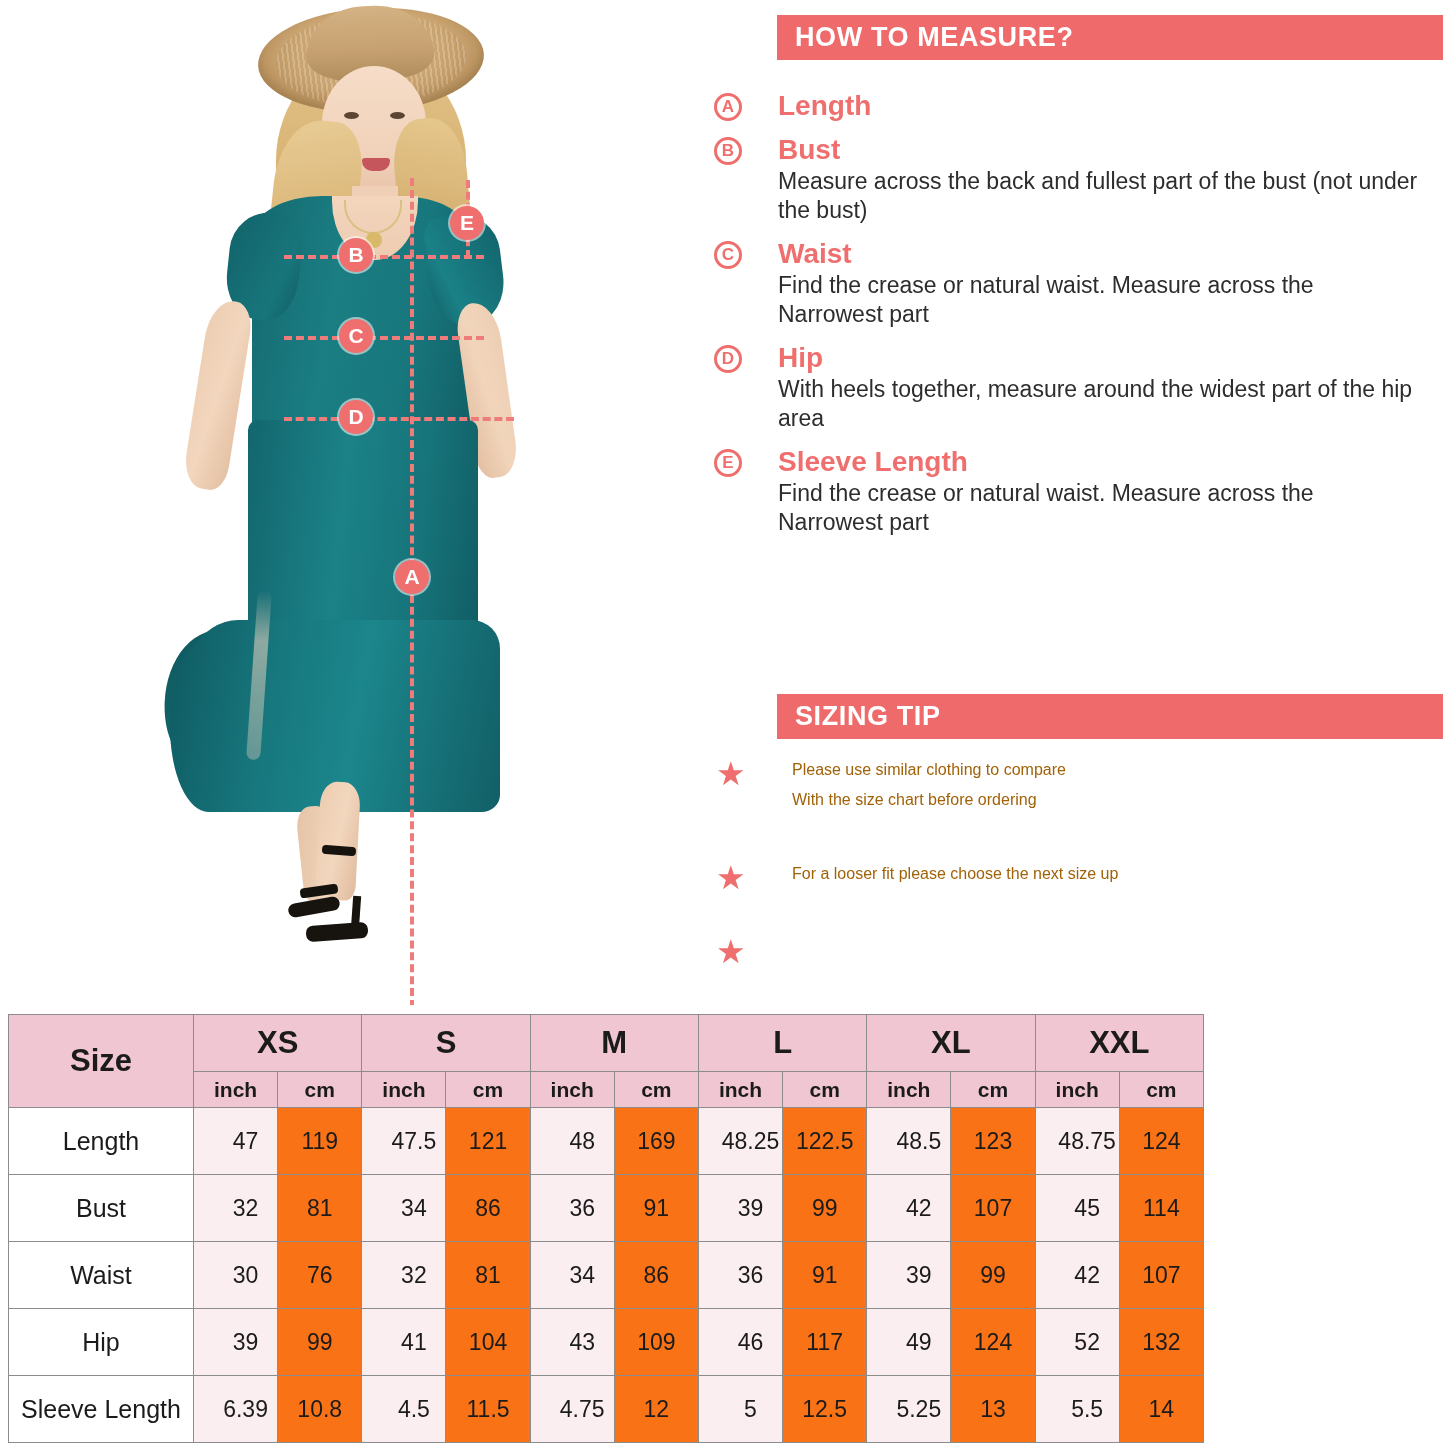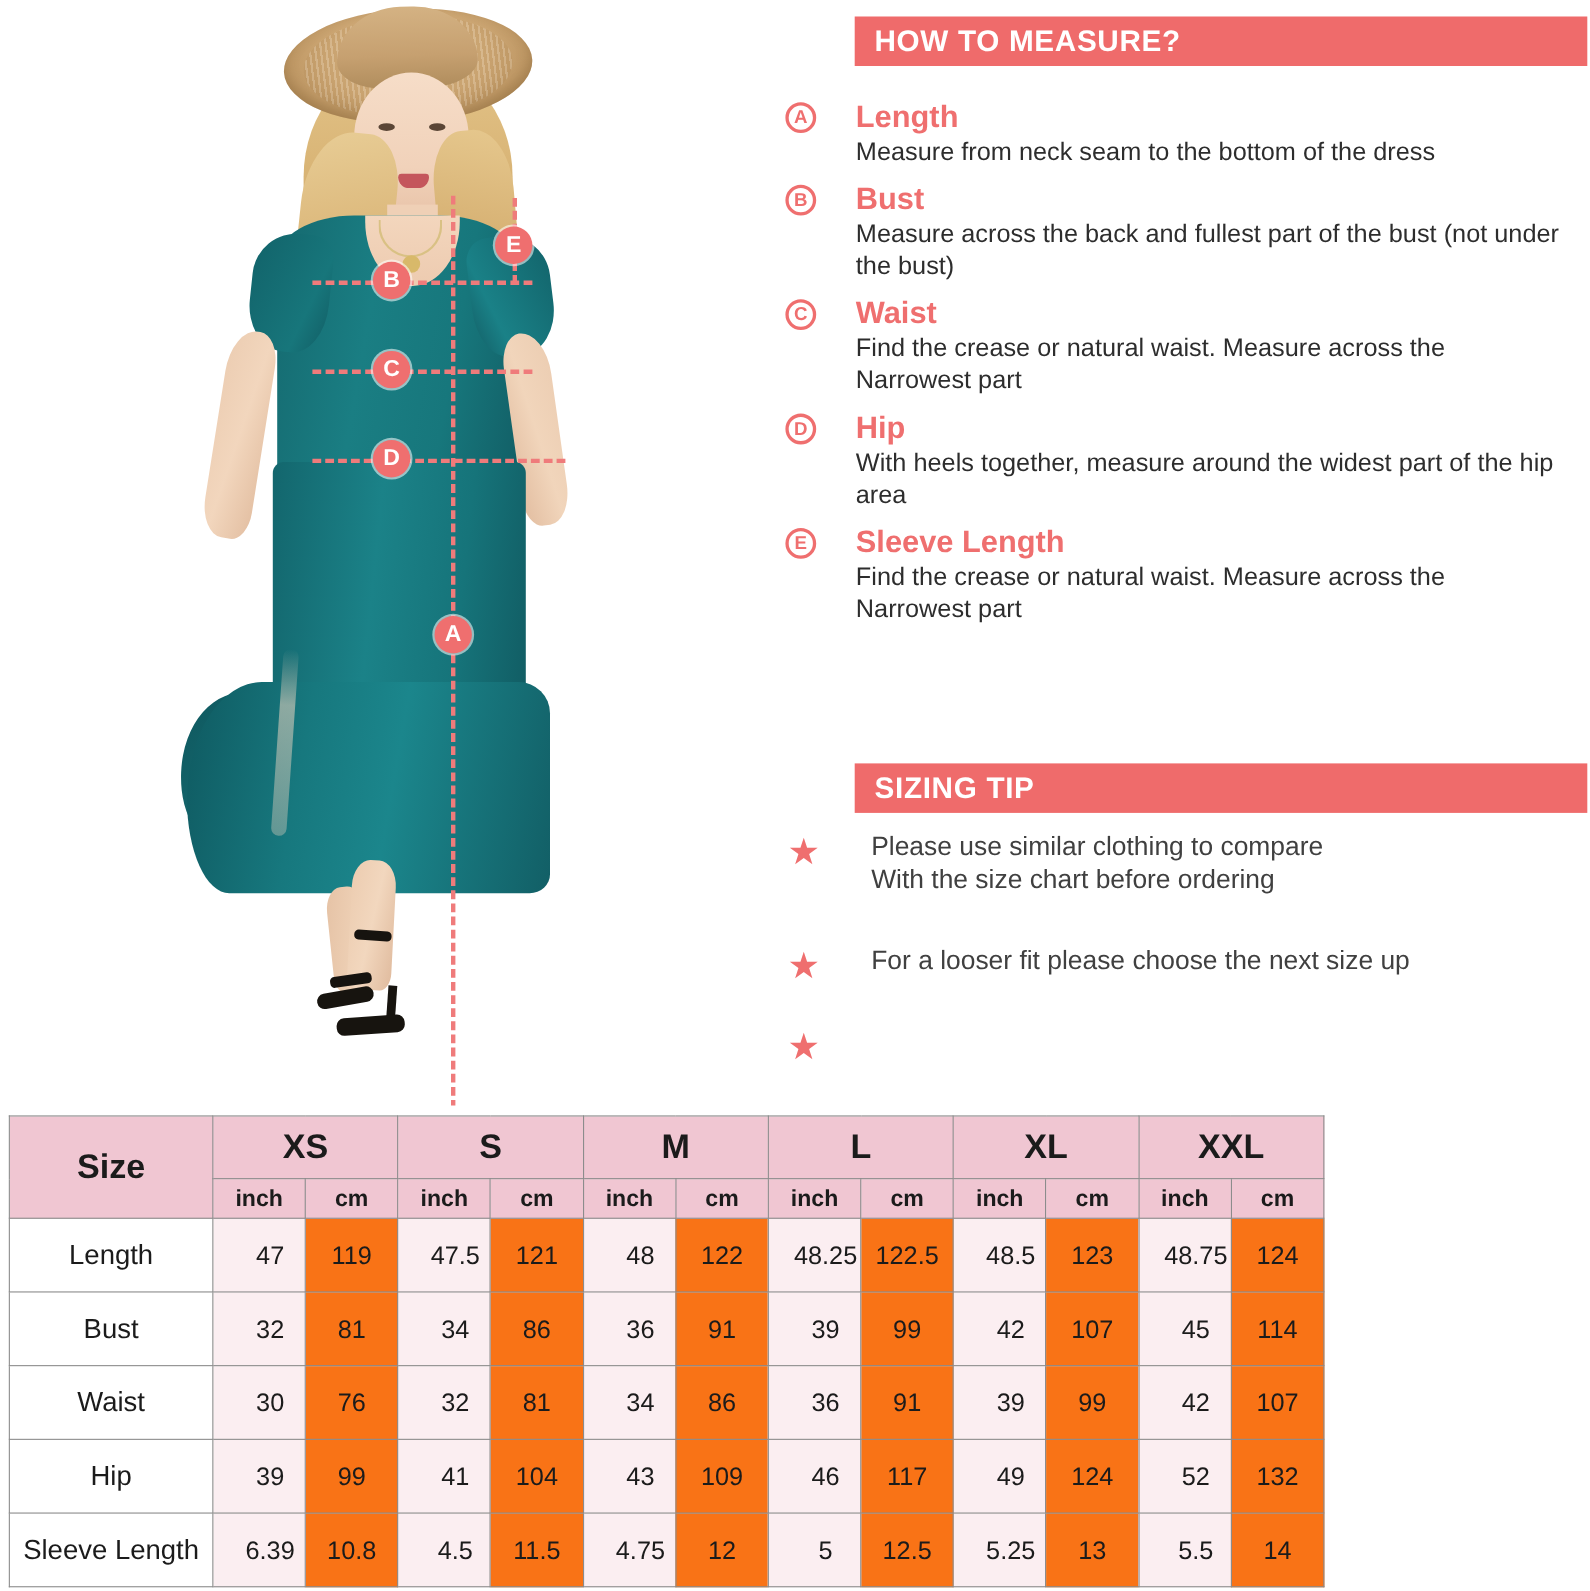--- a/index.html
+++ b/index.html
@@ -206,21 +206,21 @@
   .legend-desc {
     color: #2d2d2d; font-size: 23px; line-height: 29px; max-width: 640px;
   }
 
   .tips { position: absolute; left: 0; top: 755px; width: 745px; }
   .tip-item { position: relative; padding-left: 92px; margin-bottom: 44px; }
   .star {
     position: absolute; left: 16px; top: 4px;
     color: #ef6f6f; font-size: 33px; line-height: 30px;
   }
-  .tip-text { color: #404040; font-size: 24px; line-height: 30px; }
+  .tip-text { color: #a16207; font-size: 16px; line-height: 30px; }
 
   
   .tablewrap { position: absolute; left: 8px; top: 1014px; width: 1429px; }
   table { border-collapse: collapse; width: 1196px; table-layout: fixed; }
   th, td {
     border: 1px solid #8c8c8c;
     text-align: center;
     font-size: 23px;
     color: #1b1b1b;
     font-family: "Liberation Sans", sans-serif;
@@ -289,21 +289,20 @@
 
     <div class="rightcol">
 
       <div class="banner banner-measure">HOW TO MEASURE?</div>
 
       <div class="legend">
 
         <div class="legend-item">
           <span class="letter-badge">A</span>
           <div class="legend-title">Length</div>
-          <div class="legend-desc">Measure from neck seam to the bottom of the dress</div>
         </div>
 
         <div class="legend-item">
           <span class="letter-badge">B</span>
           <div class="legend-title">Bust</div>
           <div class="legend-desc">Measure across the back and fullest part of the bust (not under the bust)</div>
         </div>
 
         <div class="legend-item">
           <span class="letter-badge">C</span>
@@ -374,21 +373,21 @@
       </thead>
       <tbody>
 
         <tr>
           <td class="rowlabel">Length</td>
           <td class="inchcell">47</td>
           <td class="cmcell">119</td>
           <td class="inchcell">47.5</td>
           <td class="cmcell">121</td>
           <td class="inchcell">48</td>
-          <td class="cmcell">122</td>
+          <td class="cmcell">169</td>
           <td class="inchcell">48.25</td>
           <td class="cmcell">122.5</td>
           <td class="inchcell">48.5</td>
           <td class="cmcell">123</td>
           <td class="inchcell">48.75</td>
           <td class="cmcell">124</td>
         </tr>
 
         <tr>
           <td class="rowlabel">Bust</td>

